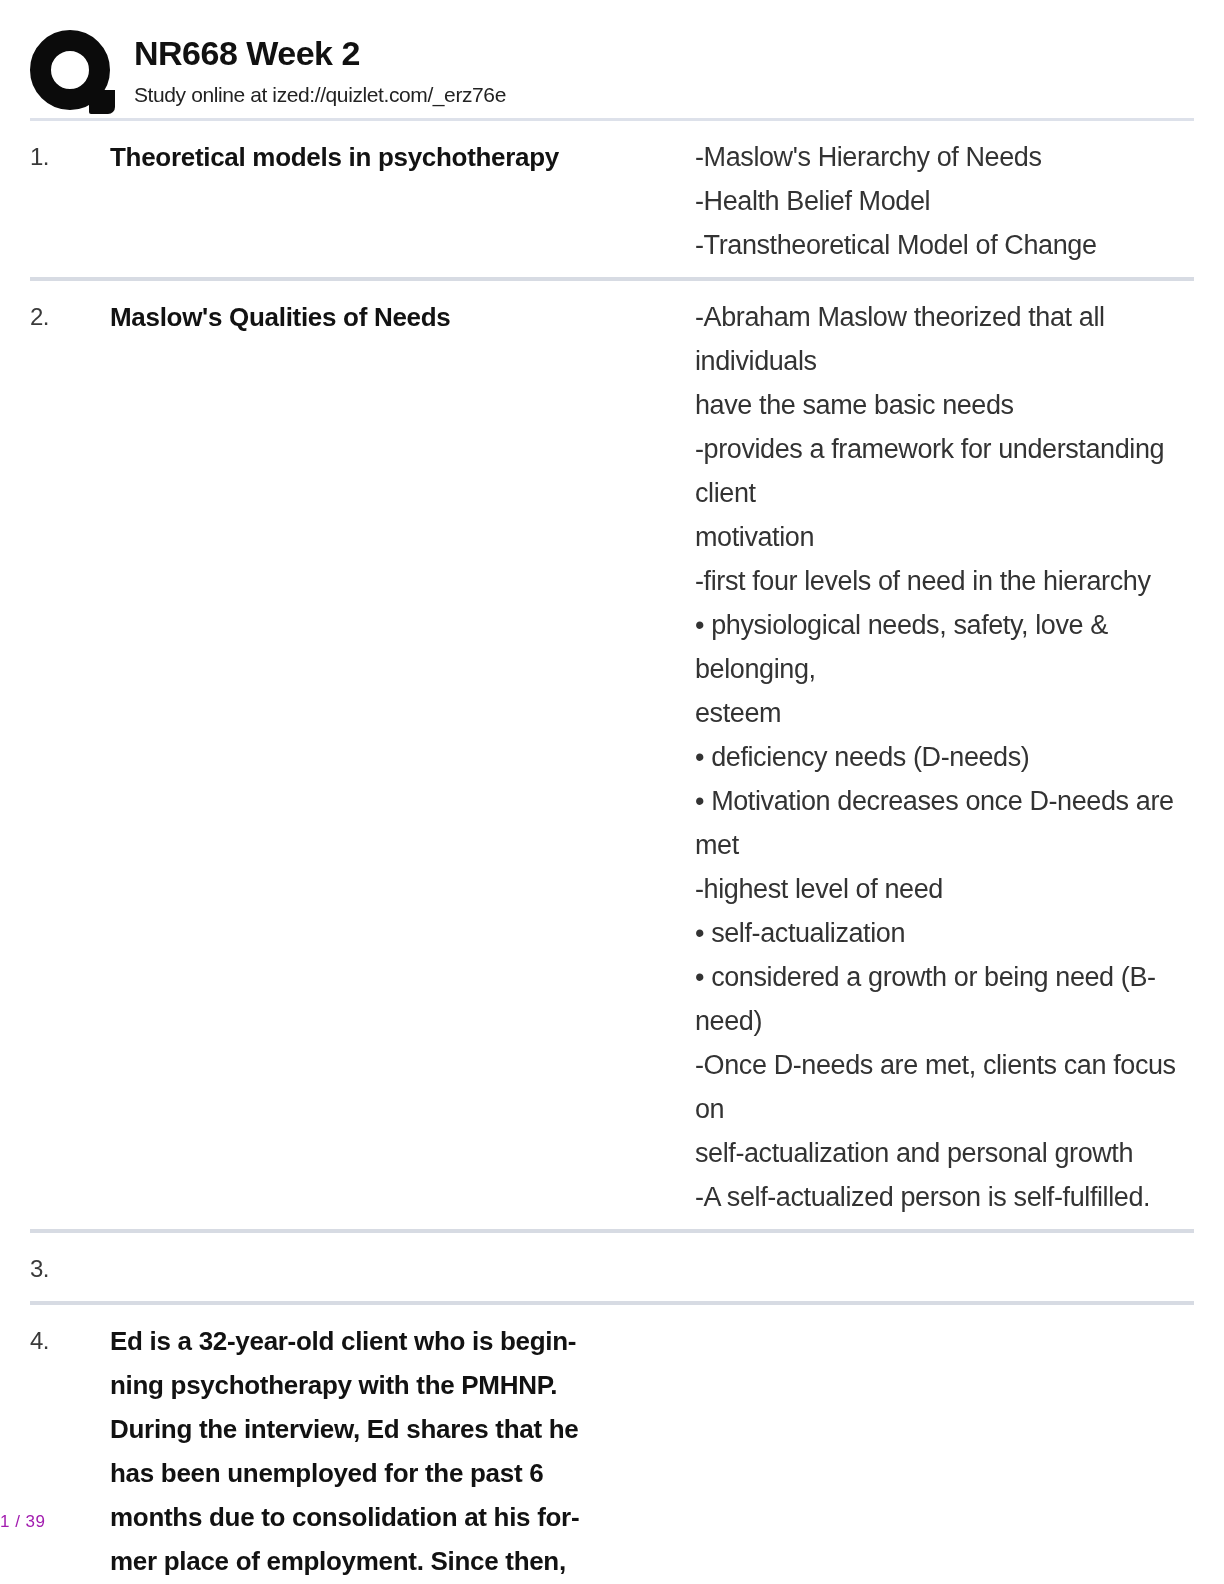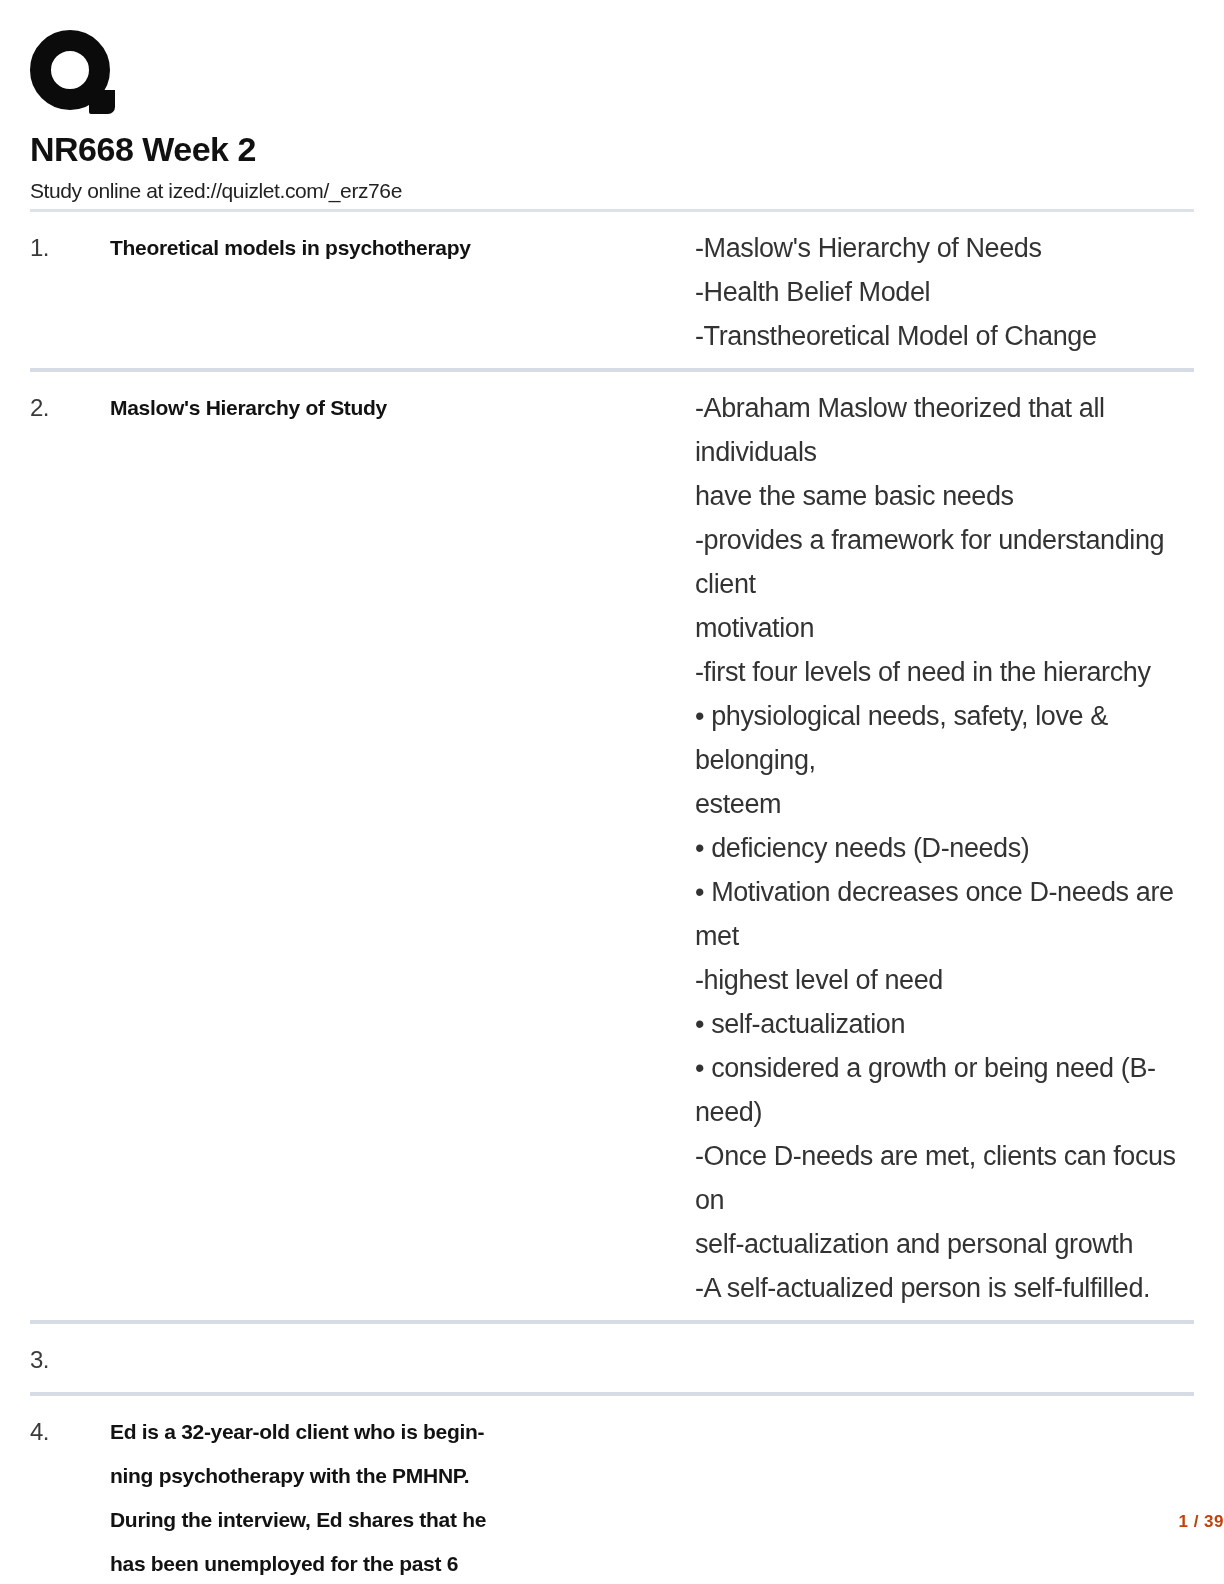--- a/index.html
+++ b/index.html
@@ -11,22 +11,21 @@
     font-family:"Liberation Sans","DejaVu Sans",sans-serif;
     color:#1d1d1d;
     overflow:hidden;
     margin:0 auto;
   }
   
   .header {
     display:flex;
     align-items:flex-start;
     padding:30px 30px 0 30px;
-    gap:14px;
-    flex-direction:column;
+    gap:22px;
   }
   .logo {
     position:relative;
     width:82px; height:82px;
     flex:0 0 auto;
   }
   .logo-ring {
     width:80px; height:80px;
     border:21px solid #0b0b0b;
     border-radius:50%;
@@ -74,46 +73,45 @@
     flex:0 0 auto;
     font-size:24px;
     line-height:44px;
     letter-spacing:-0.5px;
     color:#3a3a3a;
   }
   .card-term {
     width:585px;
     flex:0 0 auto;
     padding-right:20px;
-    font-size:21px;
+    font-size:26px;
     font-weight:700;
     line-height:44px;
     letter-spacing:-0.3px;
     color:#121212;
     white-space:pre-line;
   }
   .card-definition {
     flex:1 1 auto;
     font-size:27px;
     font-weight:400;
     line-height:44px;
     letter-spacing:-0.4px;
     color:#333333;
     white-space:pre-line;
   }
   
   .page-footer {
     position:absolute;
     left:0; right:0;
     top:1512px;
-    text-align:right;
+    text-align:left;
     font-size:17px;
     letter-spacing:0.5px;
-    color:#c2410c;
-    font-weight:bold;
+    color:#a21caf;
   }
 </style>
 </head>
 <body>
 
 <div class="page">
 
   <div class="header">
     <div class="logo">
       <div class="logo-ring"></div>
@@ -132,21 +130,21 @@
     <div class="card-term">Theoretical models in psychotherapy</div>
     <div class="card-definition">-Maslow's Hierarchy of Needs
 -Health Belief Model
 -Transtheoretical Model of Change</div>
   </div>
 
   <div class="divider"></div>
 
   <div class="card">
     <div class="card-number">2.</div>
-    <div class="card-term">Maslow's Hierarchy of Study</div>
+    <div class="card-term">Maslow's Qualities of Needs</div>
     <div class="card-definition">-Abraham Maslow theorized that all individuals
 have the same basic needs
 -provides a framework for understanding client
 motivation
 -first four levels of need in the hierarchy
 • physiological needs, safety, love &amp; belonging,
 esteem
 • deficiency needs (D-needs)
 • Motivation decreases once D-needs are met
 -highest level of need

